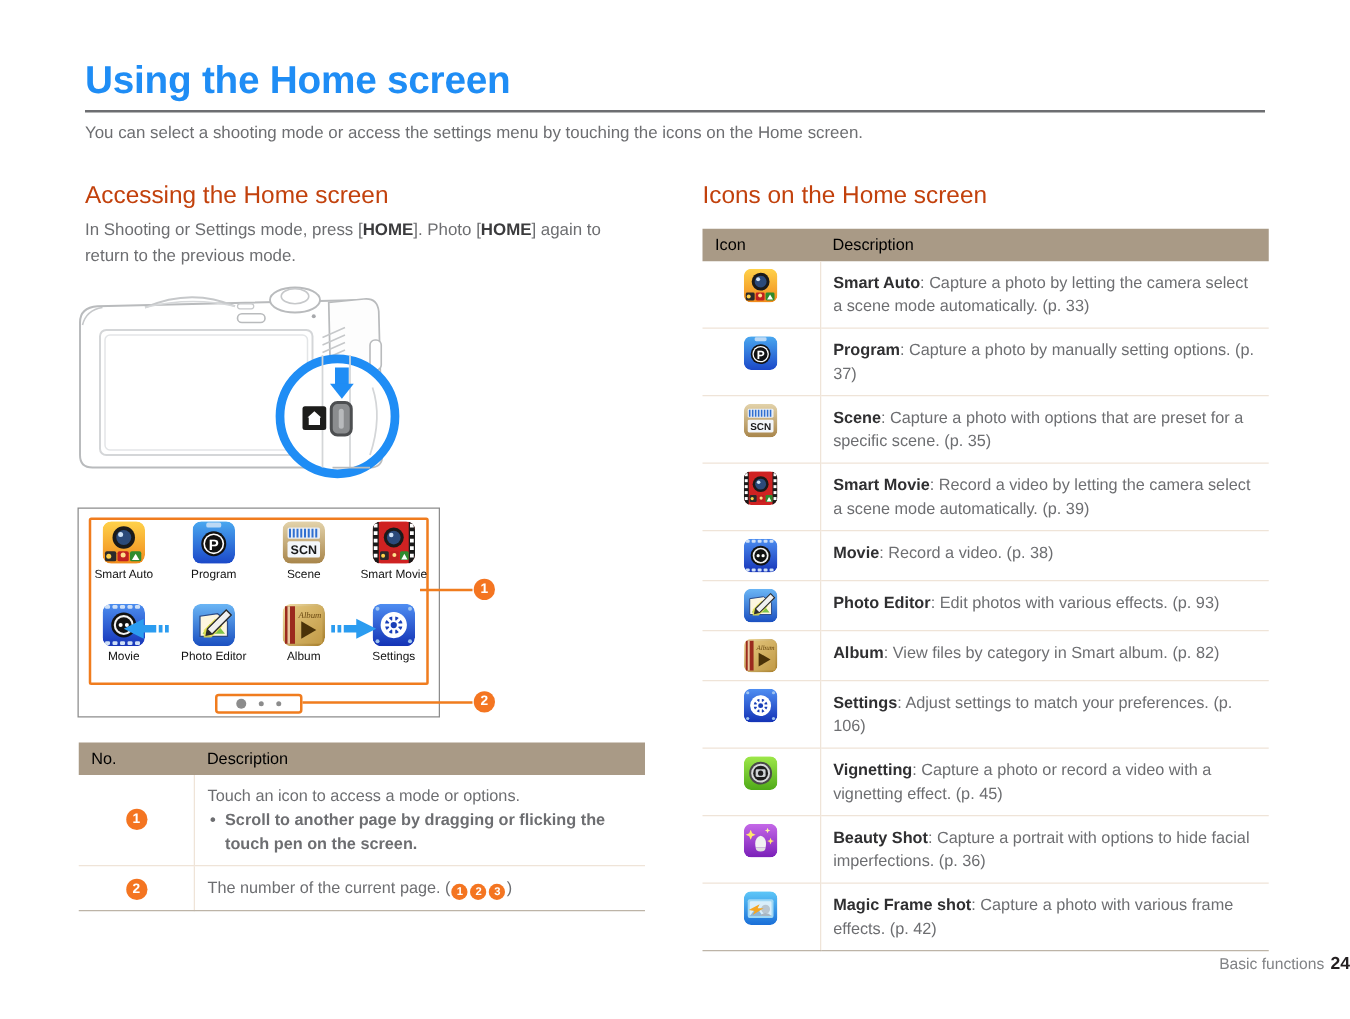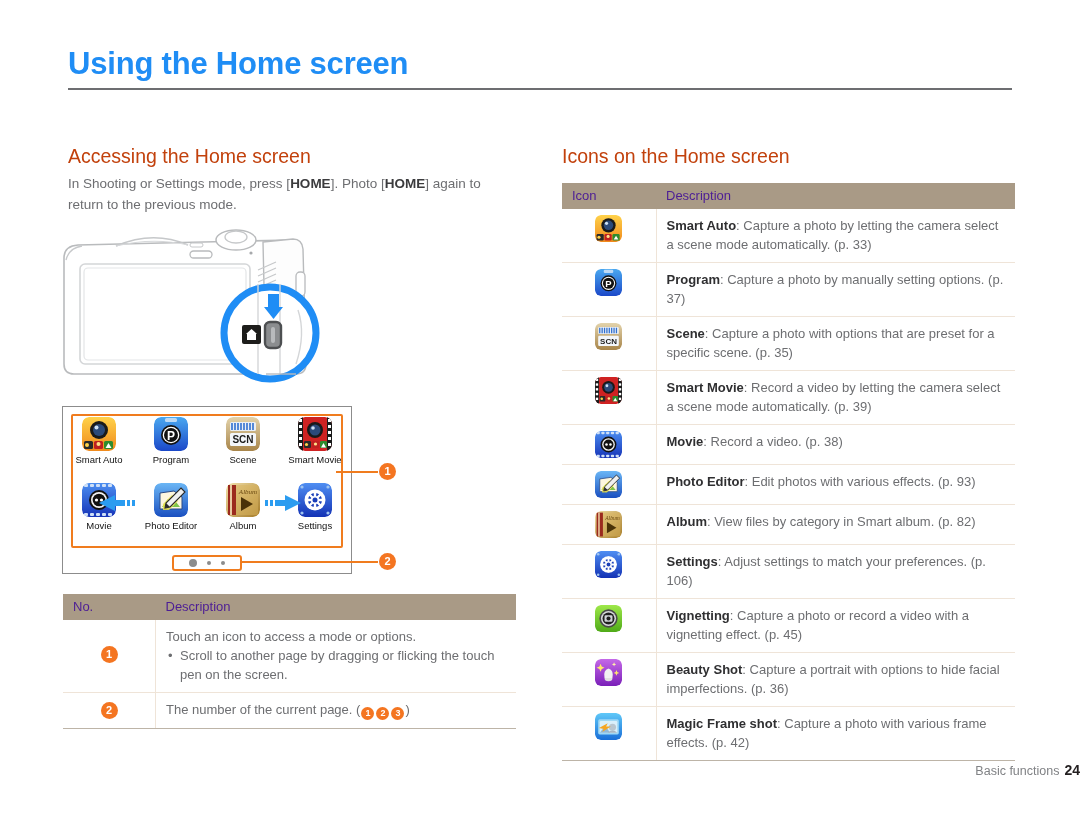--- a/index.html
+++ b/index.html
@@ -173,21 +173,21 @@
 
   
   table.tbl {
     position: absolute;
     border-collapse: collapse;
     font-size: 13px;
     color: #6d6e71;
   }
   table.tbl th {
     background: #a99a86;
-    color: #4c1d95;
+    color: #000000;
     font-weight: normal;
     text-align: left;
     font-size: 13px;
     padding: 5px 10px 6px 10px;
     vertical-align: middle;
   }
   table.tbl td {
     padding: 7px 10px 8px 10px;
     vertical-align: top;
     line-height: 19px;
@@ -215,21 +215,21 @@
     font-size: 11px;
     font-weight: bold;
     text-align: center;
     line-height: 17px;
   }
   .badge.sm {
     width: 13px; height: 13px; line-height: 13px; font-size: 9px;
     vertical-align: -2px;
     margin: 0 1px;
   }
-  ul.bul { margin: 0; padding: 0 0 0 14px; list-style: none; }
+  ul.bul { margin: 0; padding: 0 0 0 14px; list-style: none; font-weight: bold; }
   ul.bul li { position: relative; line-height: 19px; }
   ul.bul li:before {
     content: "\2022";
     position: absolute;
     left: -12px;
     top: 0;
   }
 
   
   #tbl-right { left: 562px; top: 183px; width: 453px; }
@@ -266,20 +266,21 @@
     margin-left: 5px;
   }
 </style>
 </head>
 <body>
 
 <div class="page">
 
   <div class="page-title">Using the Home screen</div>
   <div class="title-rule"></div>
+  <div class="intro">You can select a shooting mode or access the settings menu by touching the icons on the Home screen.</div>
 
   <div class="sec-head" id="sec-left">Accessing the Home screen</div>
 
   <div class="left-body">
     <span>In Shooting or Settings mode, press [</span><b>HOME</b><span>]. Photo [</span><b>HOME</b><span>] again to return to the previous mode.</span>
   </div>
 
   <div class="camera-wrap">
     <svg width="320" height="170" viewBox="0 0 320 170">
 

